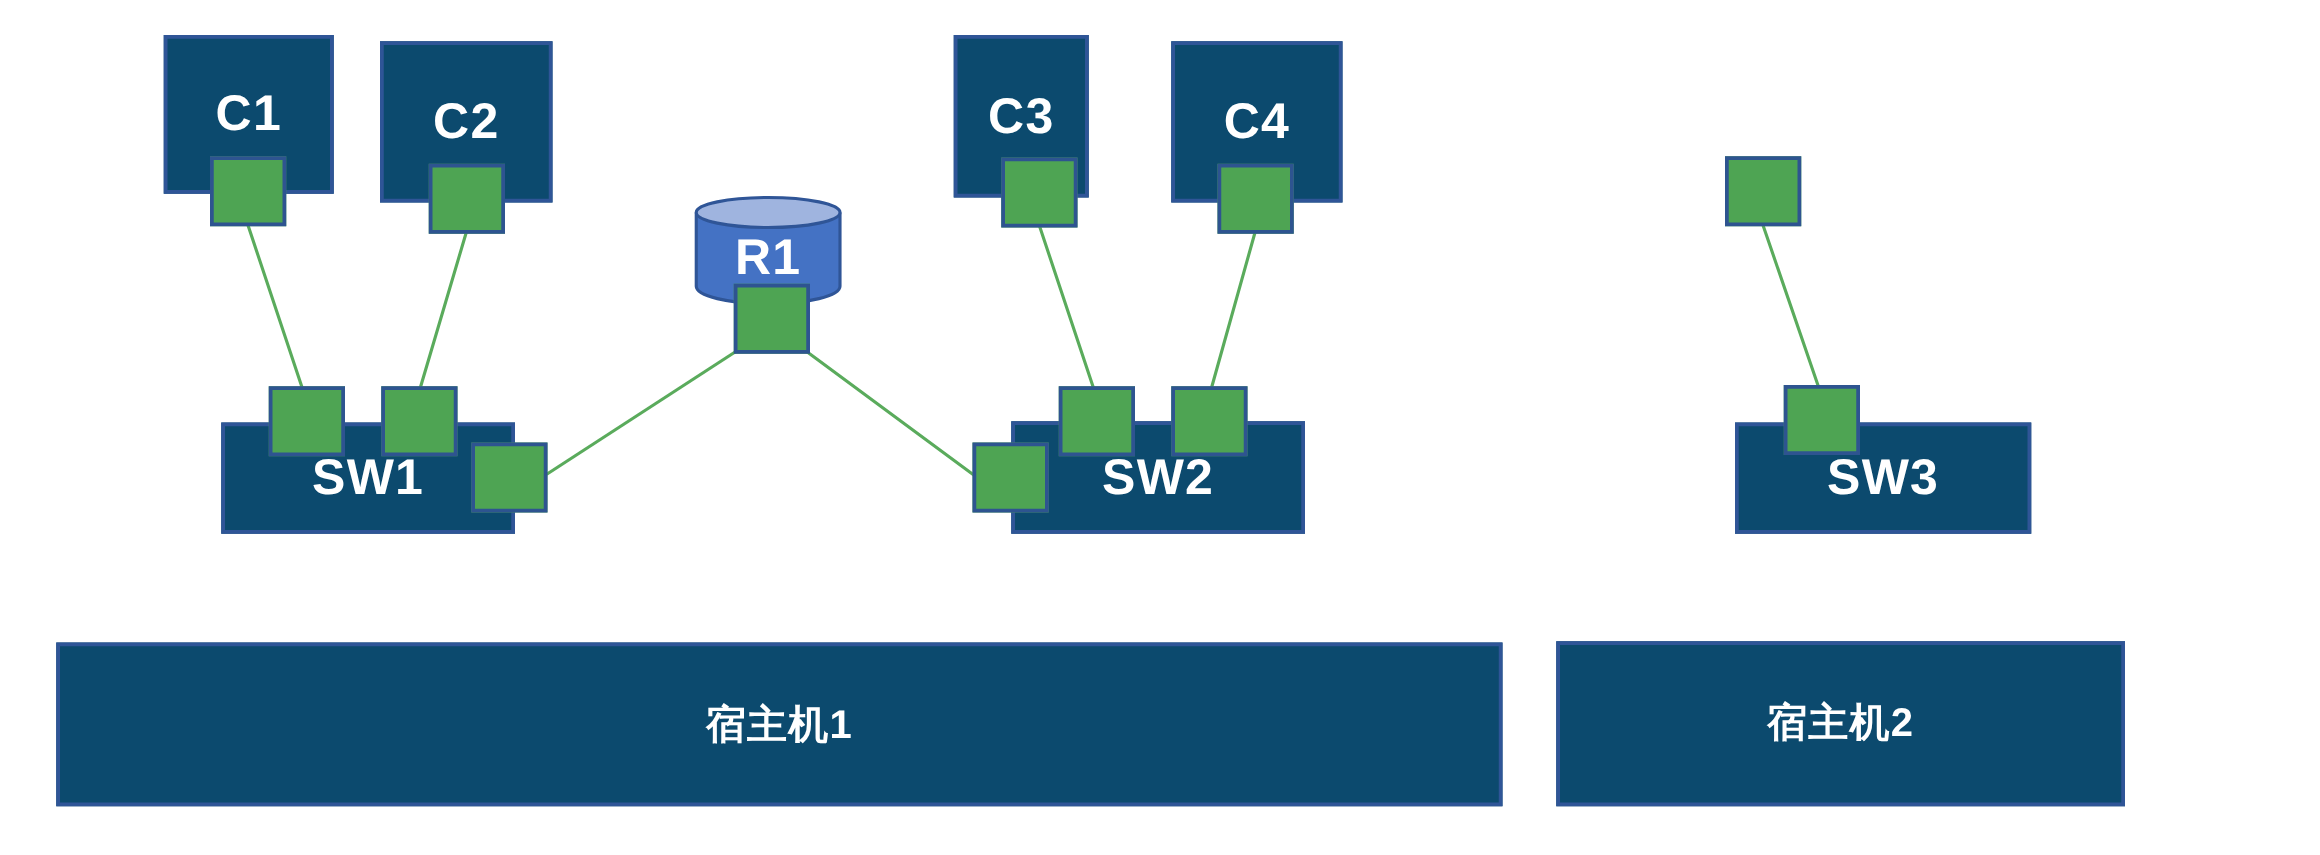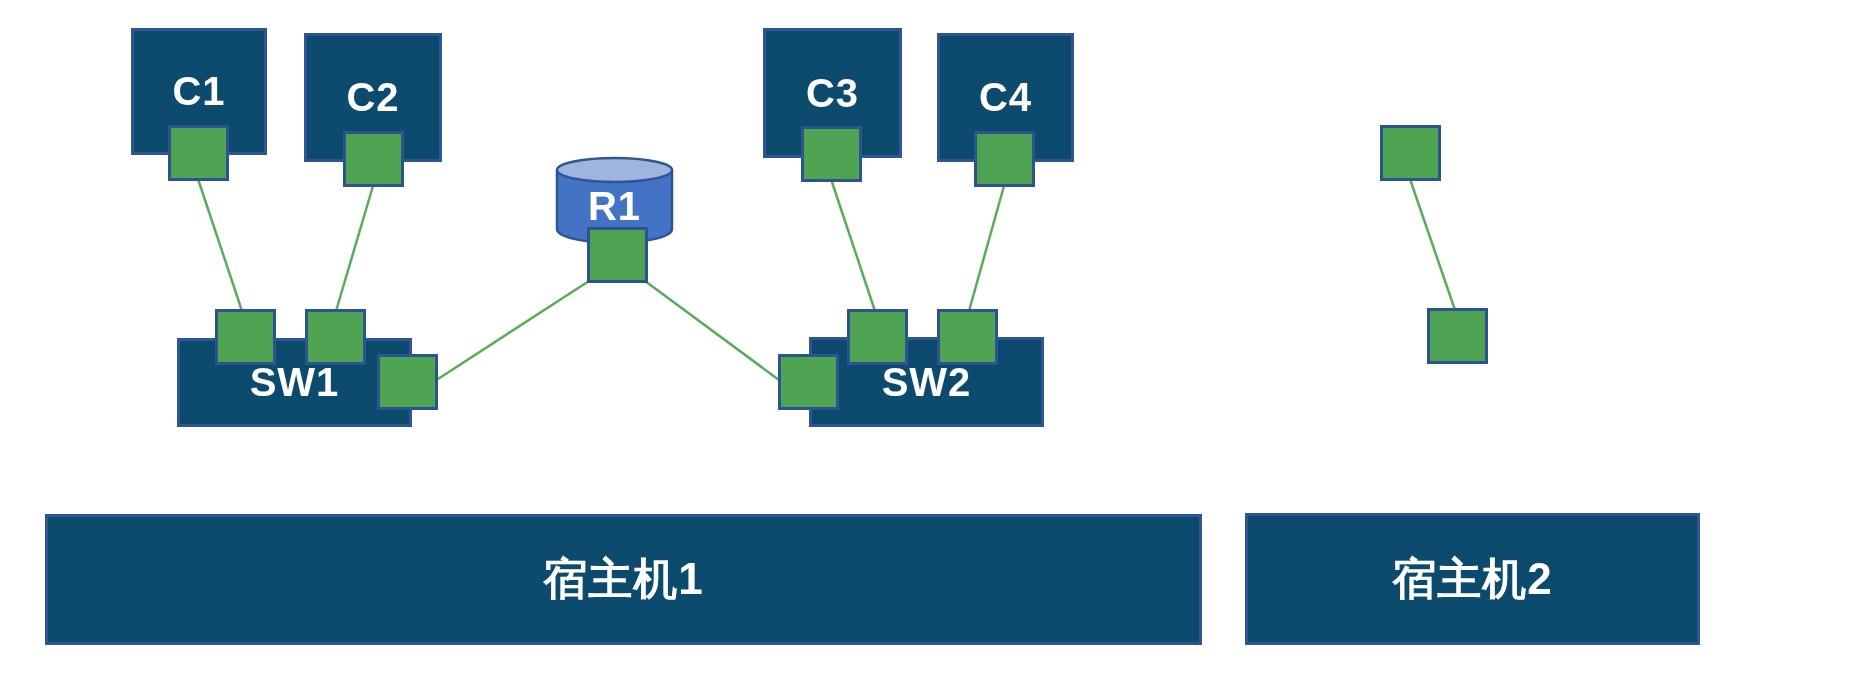--- a/index.html
+++ b/index.html
@@ -8,21 +8,21 @@
   .wires{position:absolute;left:0;top:0;z-index:1;}
   .box{
     position:absolute;z-index:2;
     background:#0c4a6e;border:3px solid #2F5597;box-sizing:border-box;
     display:flex;align-items:center;justify-content:center;
   }
   .box .lbl{
     color:#ffffff;font-size:40px;font-weight:600;letter-spacing:1px;
     white-space:nowrap;
   }
-  .host .lbl{font-size:44px;}
+  .host .lbl{font-size:32px;}
   .port{
     position:absolute;z-index:3;width:61px;height:56px;box-sizing:border-box;
     background:#4EA453;border:3px solid #2E5490;
   }
   .r1wrap{position:absolute;z-index:2;}
   .r1wrap .lbl{
     position:absolute;left:0;top:0;width:100%;height:100%;
     display:flex;align-items:center;justify-content:center;
     padding-top:12px;box-sizing:border-box;
     color:#ffffff;font-size:40px;font-weight:700;letter-spacing:1px;
@@ -44,40 +44,43 @@
       <line x1="1410" y1="179" x2="1455" y2="310"></line>
     </g>
   </svg>
 
   <div class="box" style="left:131px;top:28px;width:136px;height:127px">
     <span class="lbl">C1</span>
   </div>
   <div class="box" style="left:304px;top:33px;width:138px;height:129px">
     <span class="lbl">C2</span>
   </div>
-  <div class="box" style="left:763px;top:28px;width:139px;height:130px">
+  <div class="box" style="left:763px;top:28px;width:108px;height:130px">
     <span class="lbl">C3</span>
   </div>
   <div class="box" style="left:937px;top:33px;width:137px;height:129px">
     <span class="lbl">C4</span>
   </div>
 
   <div class="r1wrap" style="left:555px;top:156px;width:119px;height:89px">
     <svg width="119" height="89" viewBox="0 0 119 89">
       <path d="M 2,14 L 2,73 A 57.5,14 0 0 0 117,73 L 117,14" fill="#4472C4" stroke="#2F5597" stroke-width="2.5"></path>
       <ellipse cx="59.5" cy="14" rx="57.5" ry="12" fill="#9FB4DF" stroke="#2F5597" stroke-width="2.5"></ellipse>
     </svg>
     <span class="lbl">R1</span>
   </div>
 
   <div class="box" style="left:177px;top:338px;width:235px;height:89px">
     <span class="lbl">SW1</span>
   </div>
   <div class="box" style="left:809px;top:337px;width:235px;height:90px">
     <span class="lbl">SW2</span>
+  </div>
+  <div class="box" style="left:1388px;top:338px;width:237px;height:89px">
+    <span class="lbl">SW3</span>
   </div>
 
   <div class="box host" style="left:45px;top:514px;width:1157px;height:131px">
     <span class="lbl">宿主机1</span>
   </div>
   <div class="box host" style="left:1245px;top:513px;width:455px;height:132px">
     <span class="lbl">宿主机2</span>
   </div>
 
   <div class="port" style="left:168px;top:125px"></div>

